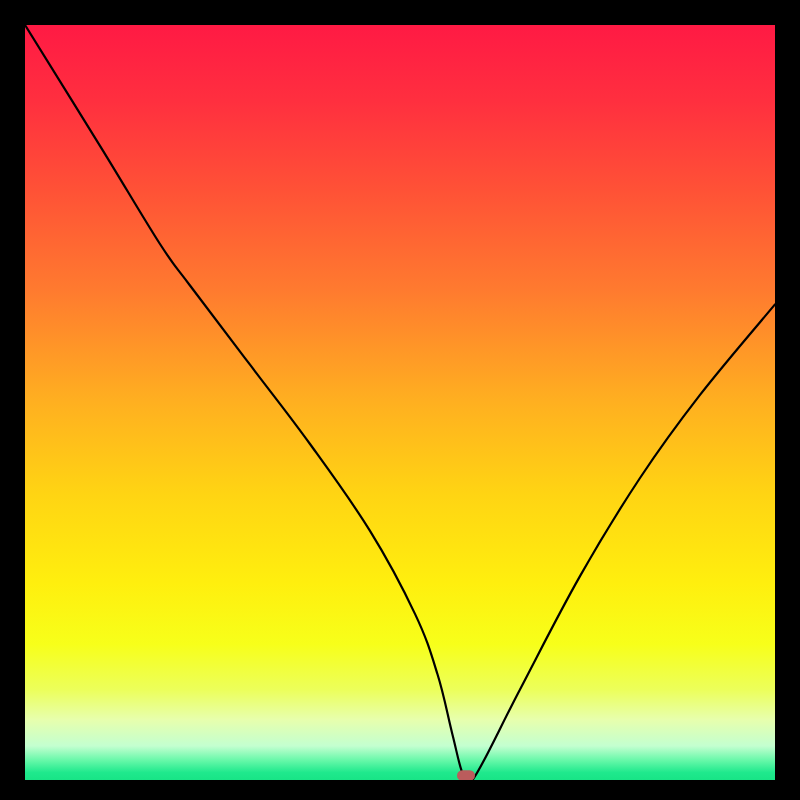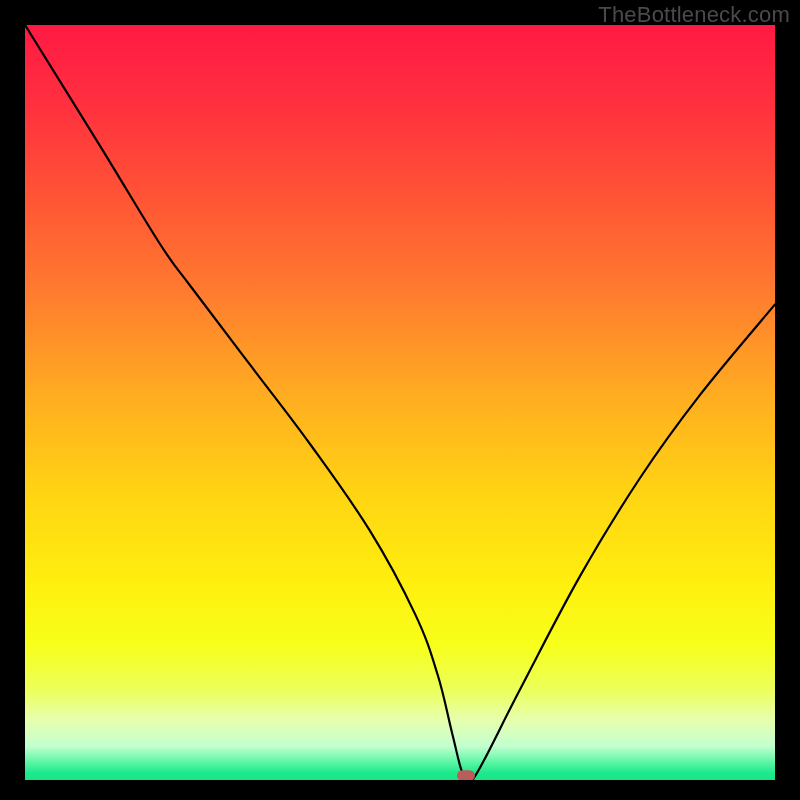--- a/index.html
+++ b/index.html
@@ -47,21 +47,20 @@
     stroke-linecap: round;
   }
   .marker {
     fill: #bb5c5c;
   }
 </style>
 </head>
 <body>
 
 <div class="stage">
-  <div class="watermark">TheBottleneck.com</div>
 
   <div class="plot-wrap">
     <svg viewBox="0 0 750 755" preserveAspectRatio="none">
       <defs>
         <linearGradient id="bg-grad" x1="0" y1="0" x2="0" y2="1">
             <stop offset="0%" stop-color="#ff1a44"></stop>
             <stop offset="10%" stop-color="#ff2f3f"></stop>
             <stop offset="22%" stop-color="#ff5236"></stop>
             <stop offset="35%" stop-color="#ff7a2f"></stop>
             <stop offset="50%" stop-color="#ffb020"></stop>

